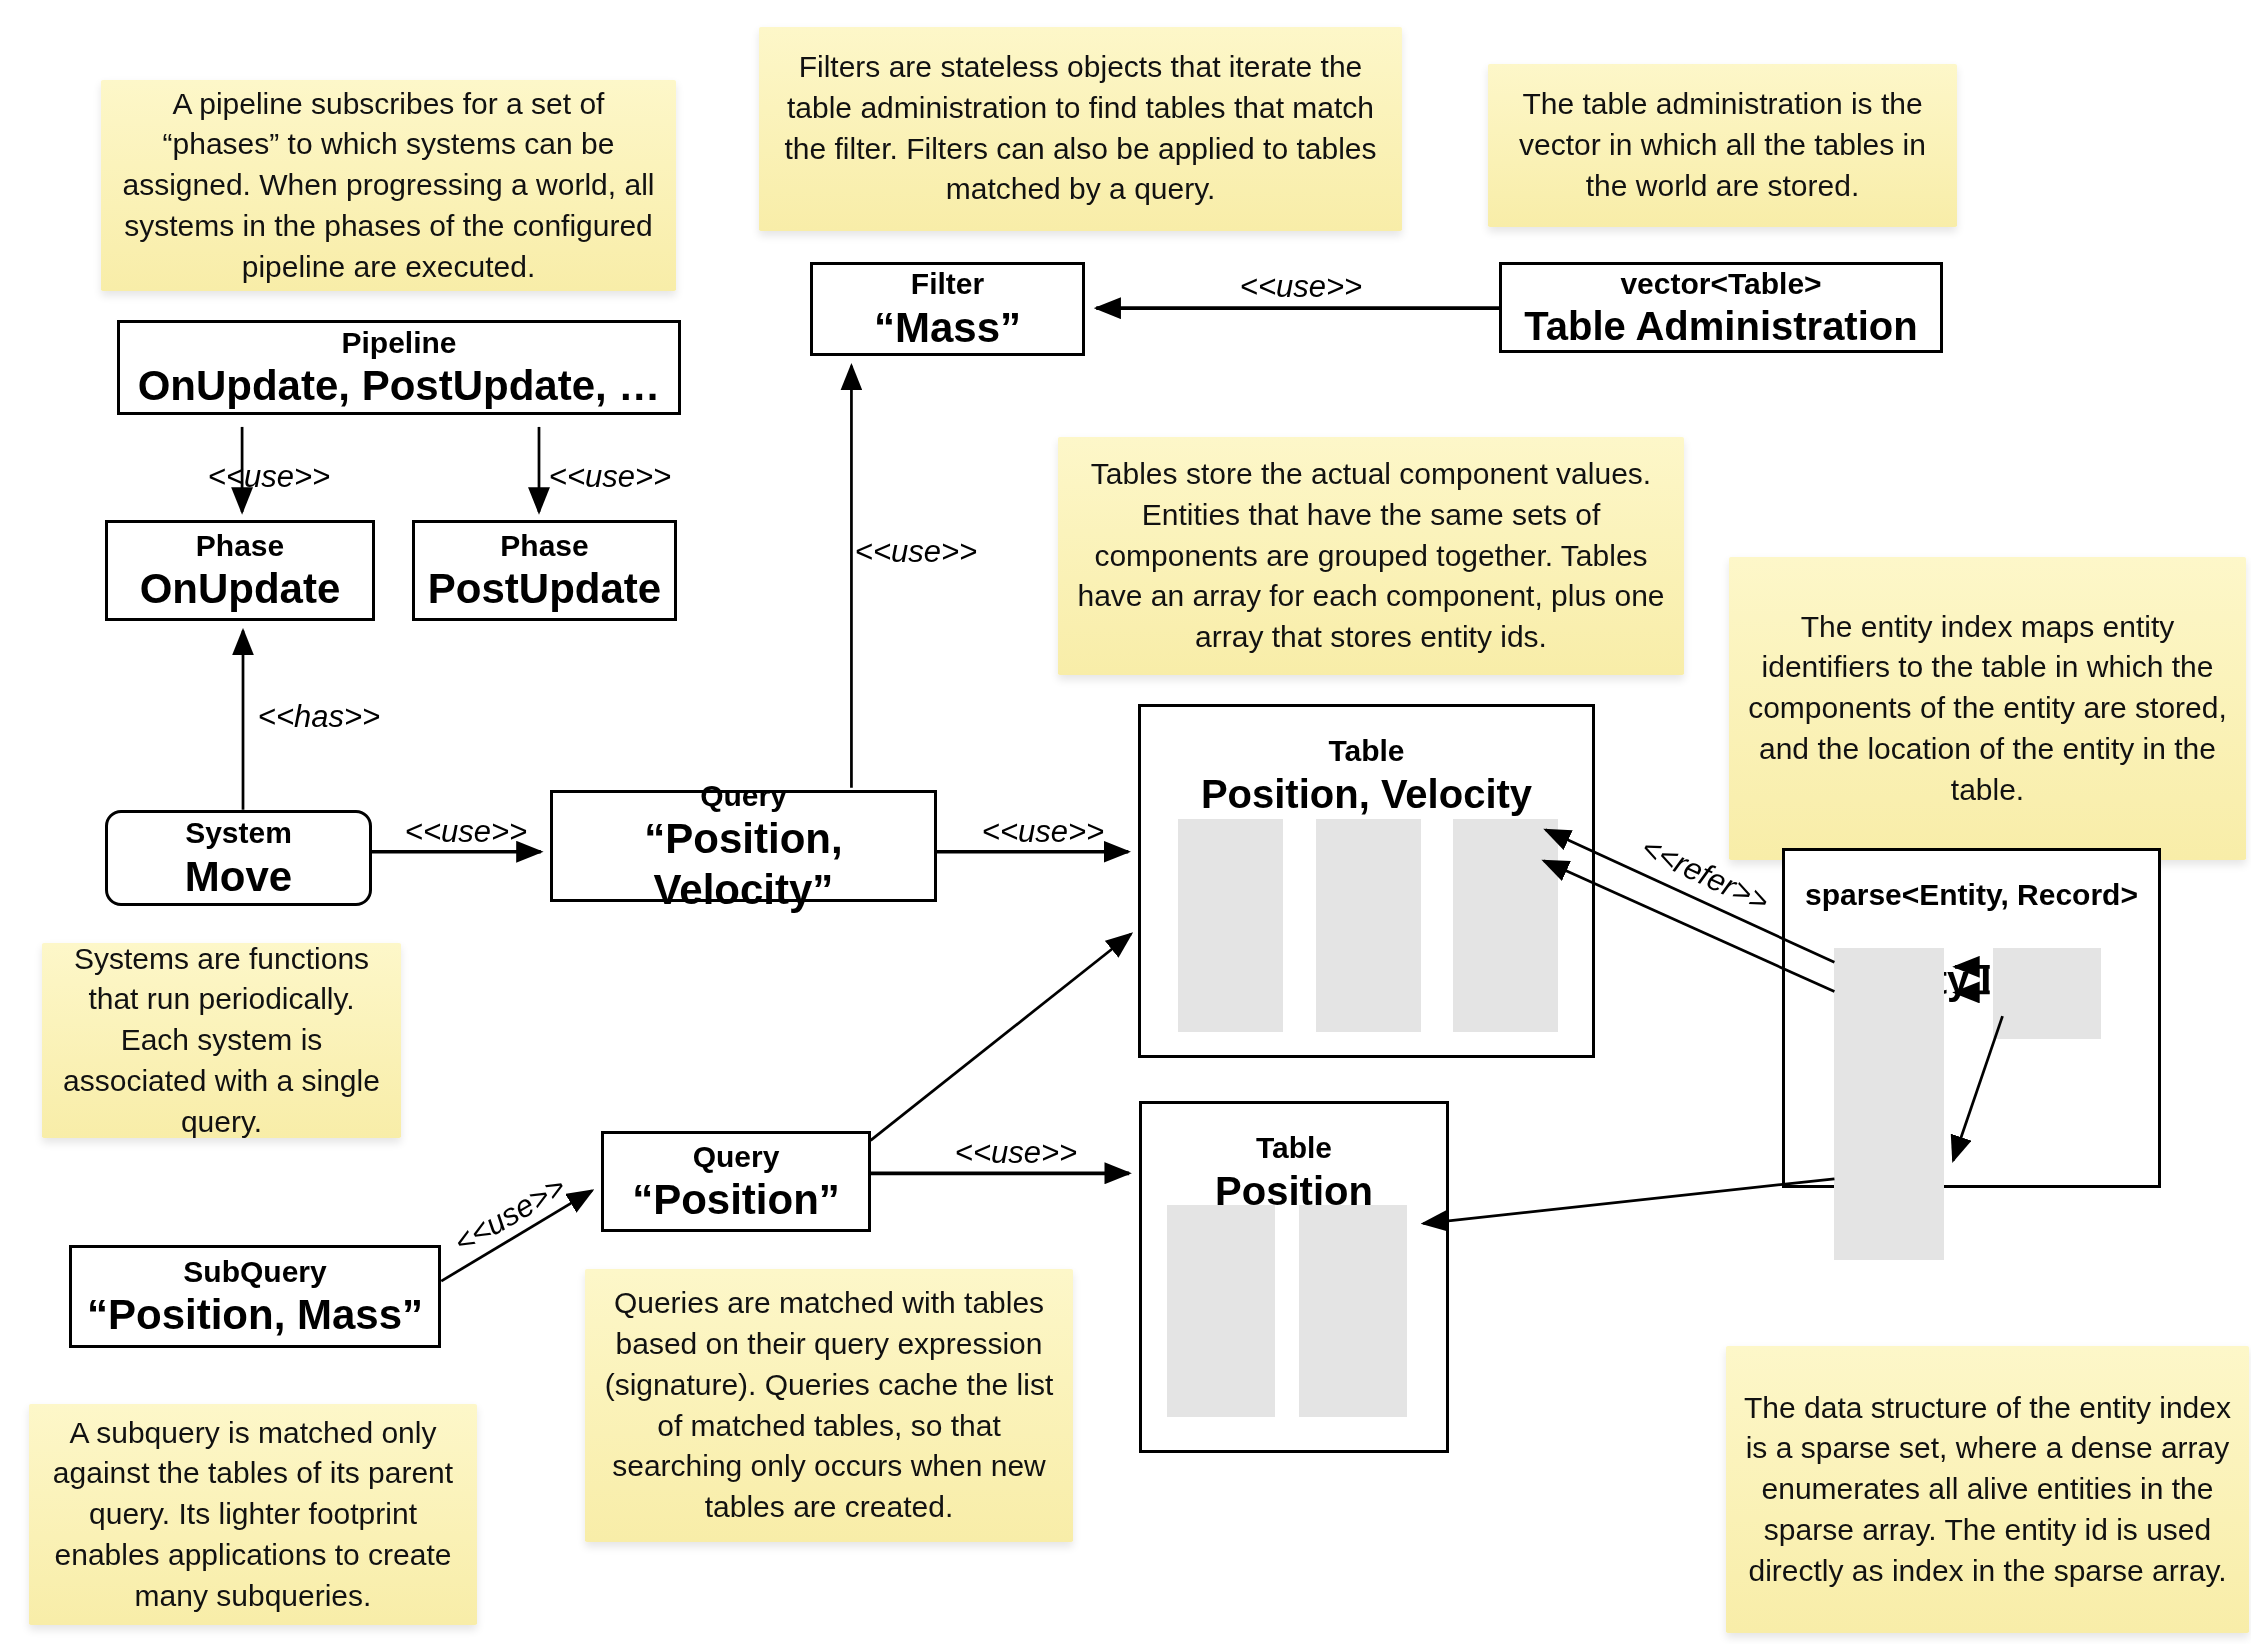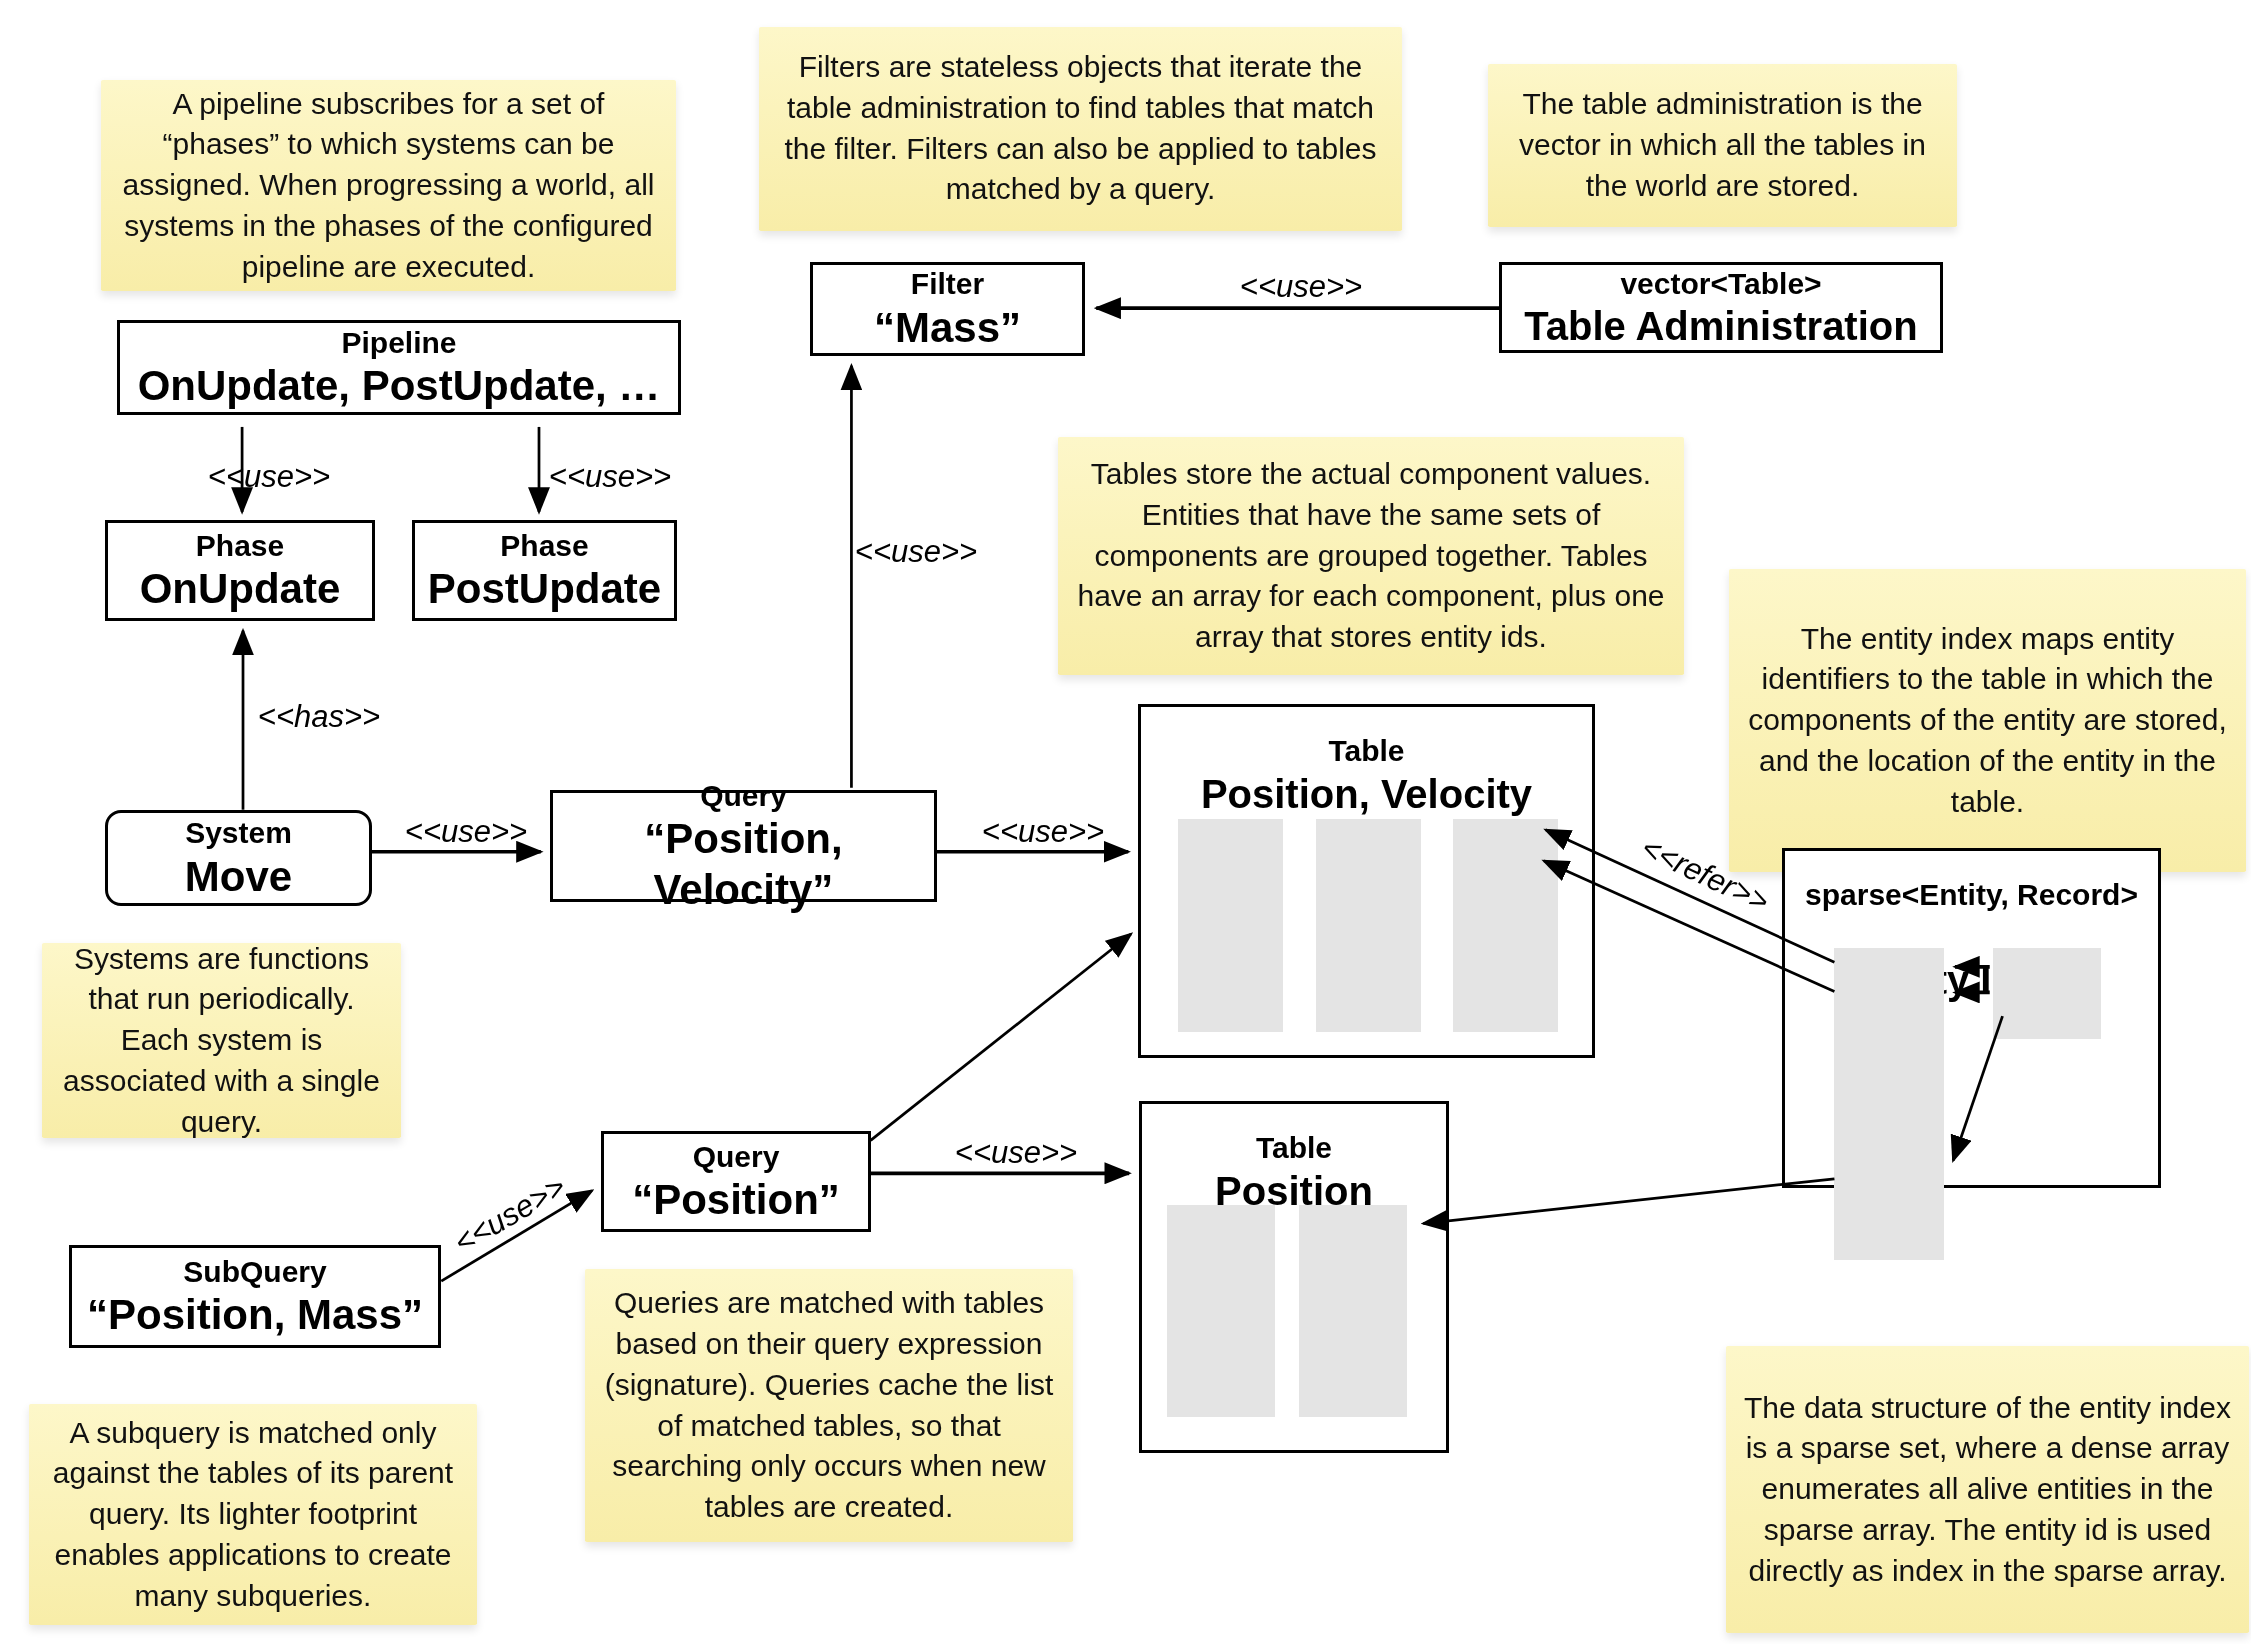--- a/index.html
+++ b/index.html
@@ -35,21 +35,21 @@
 </style>
 </head>
 <body>
 
 <div id="canvas">
 
   <div class="note" style="left:101px;top:80px;width:575px;height:211px;">A pipeline subscribes for a set of “phases” to which systems can be assigned. When progressing a world, all systems in the phases of the configured pipeline are executed.</div>
   <div class="note" style="left:759px;top:26.5px;width:643px;height:204px;">Filters are stateless objects that iterate the table administration to find tables that match the filter. Filters can also be applied to tables matched by a query.</div>
   <div class="note" style="left:1488px;top:64px;width:469px;height:163px;">The table administration is the vector in which all the tables in the world are stored.</div>
   <div class="note" style="left:1058px;top:437px;width:626px;height:238px;">Tables store the actual component values. Entities that have the same sets of components are grouped together. Tables have an array for each component, plus one array that stores entity ids.</div>
-  <div class="note" style="left:1729px;top:557px;width:517px;height:303px;margin-top:12px;">The entity index maps entity identifiers to the table in which the components of the entity are stored, and the location of the entity in the table.</div>
+  <div class="note" style="left:1729px;top:557px;width:517px;height:303px;">The entity index maps entity identifiers to the table in which the components of the entity are stored, and the location of the entity in the table.</div>
   <div class="note" style="left:22px;top:943px;width:359px;height:195px;margin-left:20px;">Systems are functions that run periodically. Each system is associated with a single query.</div>
   <div class="note" style="left:585px;top:1269px;width:488px;height:273px;">Queries are matched with tables based on their query expression (signature). Queries cache the list of matched tables, so that searching only occurs when new tables are created.</div>
   <div class="note" style="left:29px;top:1404px;width:448px;height:221px;">A subquery is matched only against the tables of its parent query. Its lighter footprint enables applications to create many subqueries.</div>
   <div class="note" style="left:1726px;top:1346px;width:523px;height:287px;">The data structure of the entity index is a sparse set, where a dense array enumerates all alive entities in the sparse array. The entity id is used directly as index in the sparse array.</div>
 
   <div class="node" style="left:105px;top:320px;width:564px;height:95px;margin-left:12px;">
     <div class="stereo">Pipeline</div>
     <div class="bigname">OnUpdate, PostUpdate, …</div>
   </div>
 

